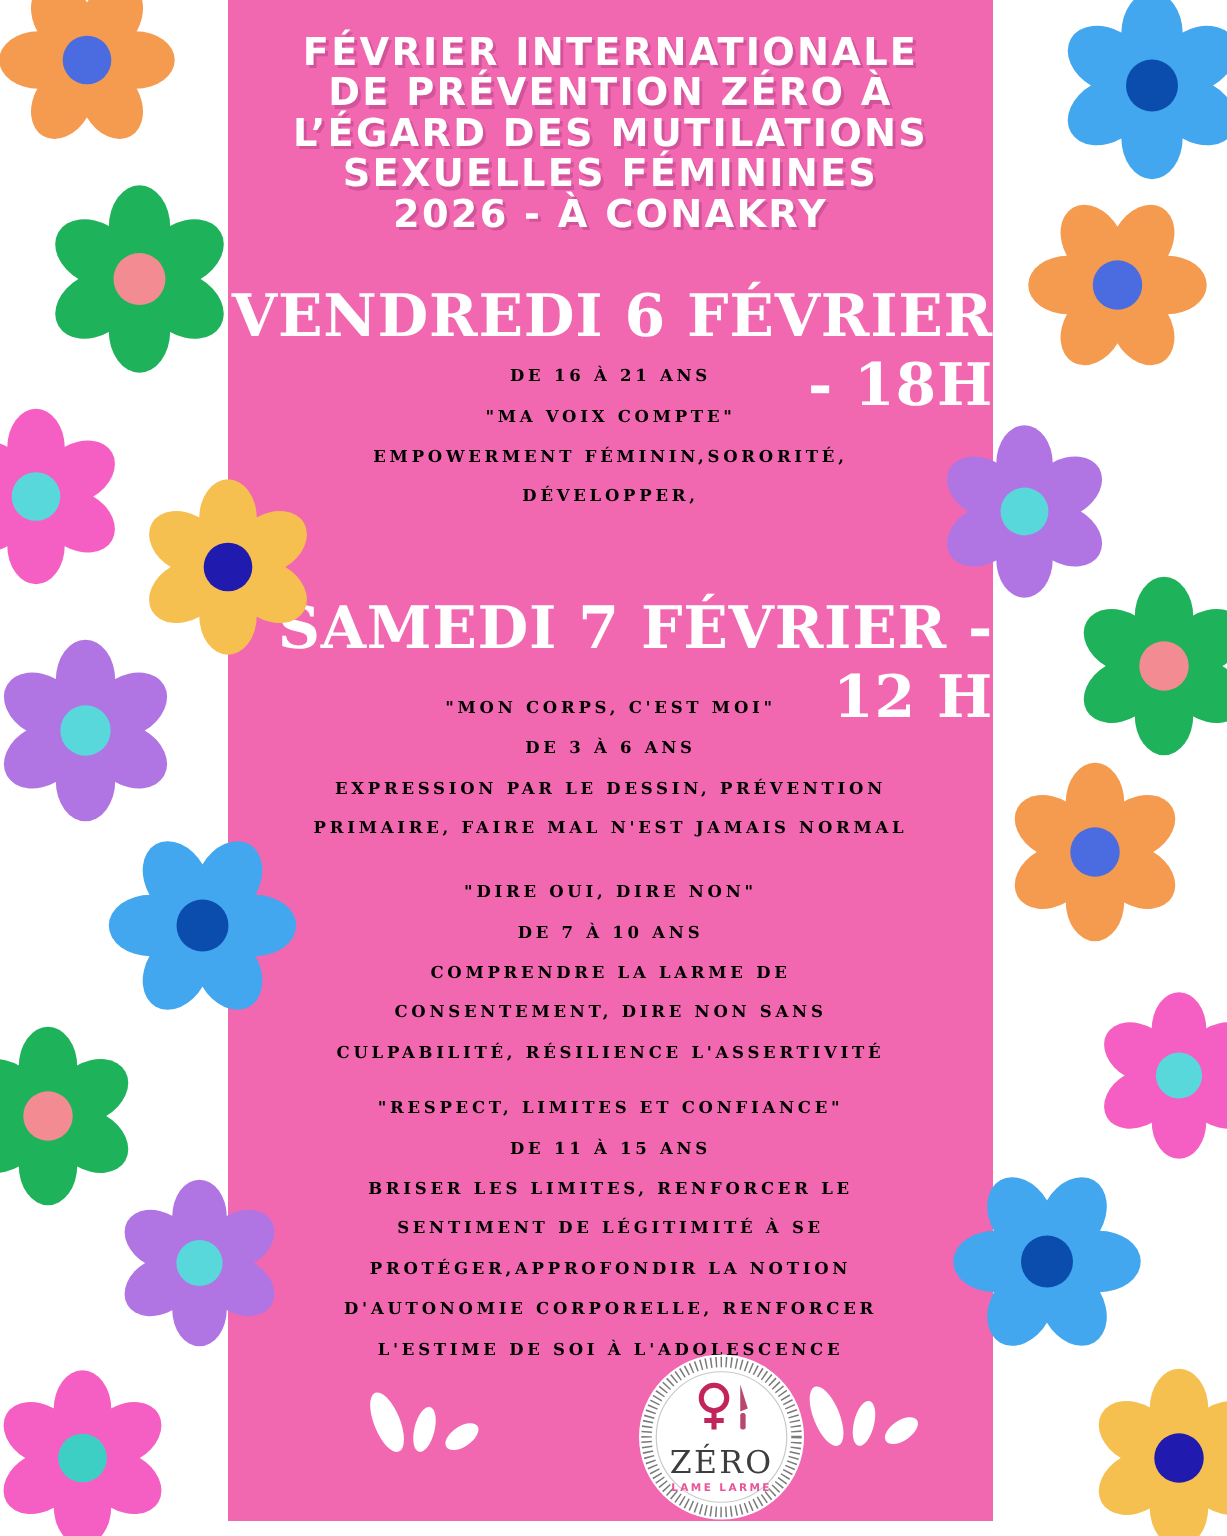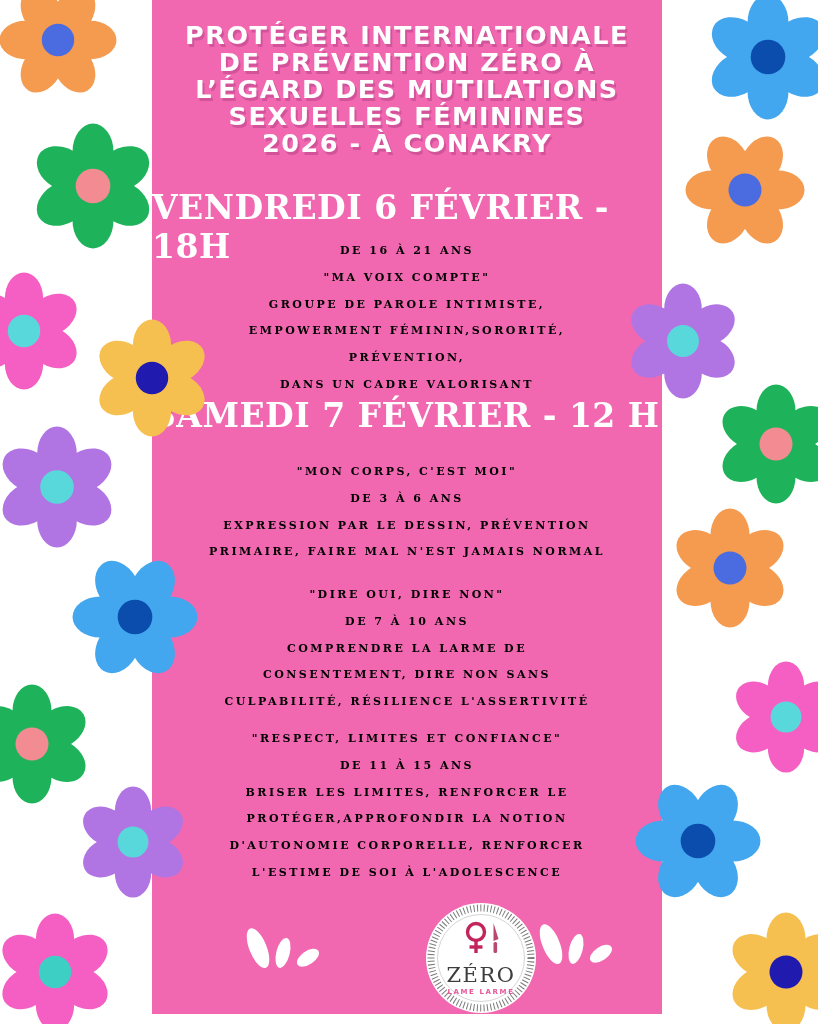--- a/index.html
+++ b/index.html
@@ -12,23 +12,23 @@
     position:absolute;left:152px;top:0;width:510px;height:1014px;
     background:#f168b1;
   }
   .title{
     position:absolute;top:22px;left:0;width:100%;text-align:center;
     font-family:"DejaVu Sans", sans-serif;font-weight:bold;
     font-size:25.5px;line-height:27px;letter-spacing:1.5px;color:#ffffff;
     text-shadow:2px 2.5px 0 rgba(205,80,150,0.85);
   }
   .day-heading{
-    position:absolute;left:0;width:100%;text-align:left;
+    position:absolute;left:0;width:100%;text-align:right;
     font-family:"DejaVu Serif", serif;font-weight:bold;
-    font-size:33px;letter-spacing:0.5px;color:#ffffff;
+    font-size:39px;letter-spacing:0.5px;color:#ffffff;
   }
   #heading-1{top:188px;}
   #heading-2{top:396px;}
   .block{
     position:absolute;left:0;width:100%;text-align:center;
     font-family:"DejaVu Serif", serif;font-weight:bold;
     font-size:11px;line-height:26.8px;letter-spacing:2.5px;color:#000000;
   }
   #block-1{top:238px;}
   #block-2{top:459px;}
@@ -40,36 +40,34 @@
   .logo{
     position:absolute;left:273px;top:902px;width:112px;height:112px;
   }
 </style>
 </head>
 <body>
 
 <div class="panel">
 
   <div class="title" id="poster-title">
-      <div>PROTÉGER INTERNATIONALE</div>
+      <div>FÉVRIER INTERNATIONALE</div>
       <div>DE PRÉVENTION ZÉRO À</div>
       <div>L’ÉGARD DES MUTILATIONS</div>
       <div>SEXUELLES FÉMININES</div>
       <div>2026 - À CONAKRY</div>
     </div>
 
   <div class="day-heading" id="heading-1">VENDREDI 6  FÉVRIER - 18H</div>
 
   <div class="block" id="block-1">
       <div>DE 16 À 21 ANS</div>
       <div>"MA VOIX COMPTE"</div>
-      <div>GROUPE DE PAROLE INTIMISTE,</div>
       <div>EMPOWERMENT FÉMININ,SORORITÉ,</div>
-      <div>PRÉVENTION,</div>
-      <div>DANS UN CADRE VALORISANT</div>
+      <div>DÉVELOPPER,</div>
     </div>
 
   <div class="day-heading" id="heading-2">SAMEDI 7 FÉVRIER - 12 H</div>
 
   <div class="block" id="block-2">
       <div>"MON CORPS, C'EST MOI"</div>
       <div>DE 3 À 6 ANS</div>
       <div>EXPRESSION PAR LE DESSIN, PRÉVENTION</div>
       <div>PRIMAIRE, FAIRE MAL N'EST JAMAIS NORMAL</div>
     </div>
@@ -79,20 +77,21 @@
       <div>DE 7 À 10 ANS</div>
       <div>COMPRENDRE LA LARME DE</div>
       <div>CONSENTEMENT, DIRE NON SANS</div>
       <div>CULPABILITÉ, RÉSILIENCE L'ASSERTIVITÉ</div>
     </div>
 
   <div class="block" id="block-4">
       <div>"RESPECT, LIMITES ET CONFIANCE"</div>
       <div>DE 11 À 15 ANS</div>
       <div>BRISER LES LIMITES, RENFORCER LE</div>
+      <div>SENTIMENT DE LÉGITIMITÉ À SE</div>
       <div>PROTÉGER,APPROFONDIR LA NOTION</div>
       <div>D'AUTONOMIE CORPORELLE, RENFORCER</div>
       <div>L'ESTIME DE SOI À L'ADOLESCENCE</div>
     </div>
 
   <div class="logo">
     <svg viewBox="-56 -56 112 112" width="112" height="112">
       <circle r="55" fill="#ffffff"></circle>
       <circle r="50" fill="none" stroke="#7a7a7a" stroke-width="7" stroke-dasharray="1,2.4"></circle>
       <circle r="43.5" fill="#ffffff" stroke="#c9c9c9" stroke-width="0.8"></circle>

